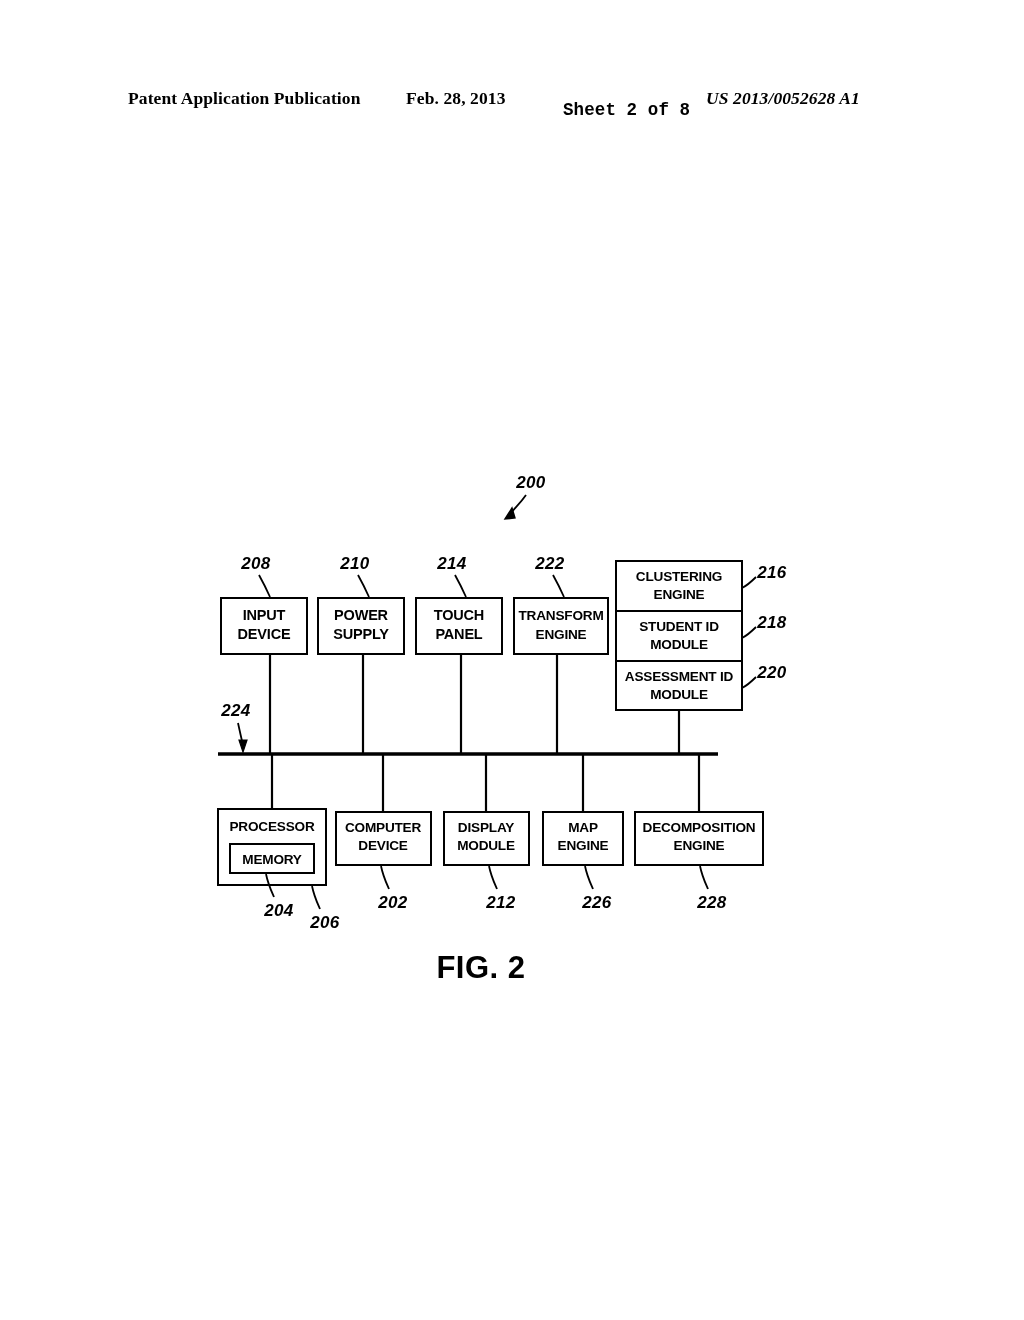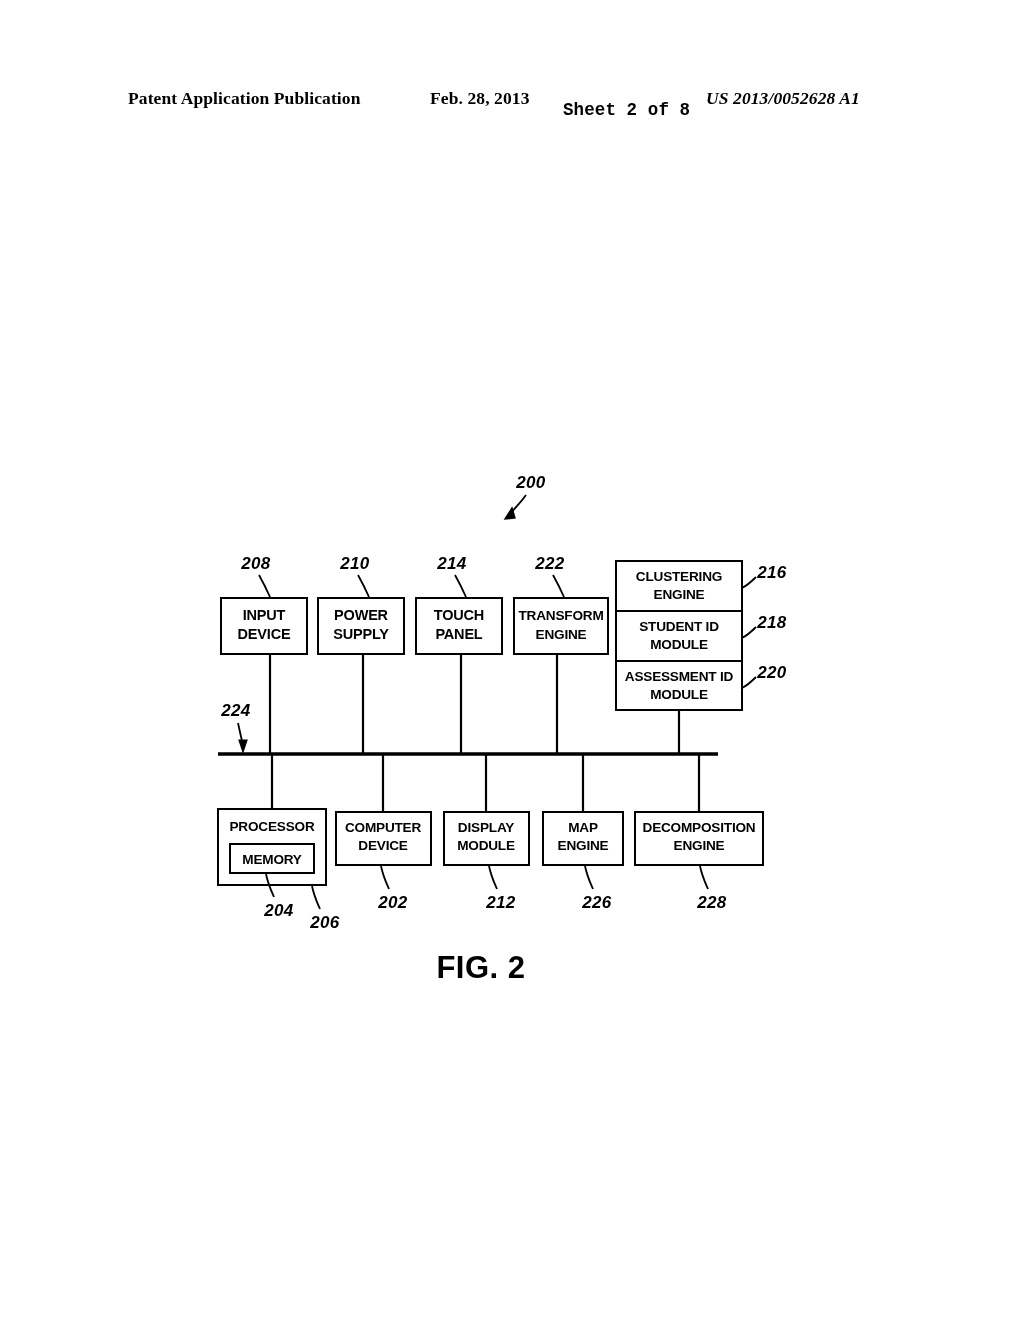--- a/index.html
+++ b/index.html
@@ -36,21 +36,21 @@
     letter-spacing: 0.1px;
     white-space: nowrap;
   }
   .pub-header .hdr-title {
     position: absolute;
     left: 128px;
     top: 0;
   }
   .pub-header .hdr-date {
     position: absolute;
-    left: 430px;
+    left: 406px;
     top: 0;
   }
   .pub-header .hdr-sheet {
     position: absolute;
     left: 563px;
     top: 12px;
     font-family: Liberation Mono, monospace;
   }
   .pub-header .hdr-docnum {
     position: absolute;

